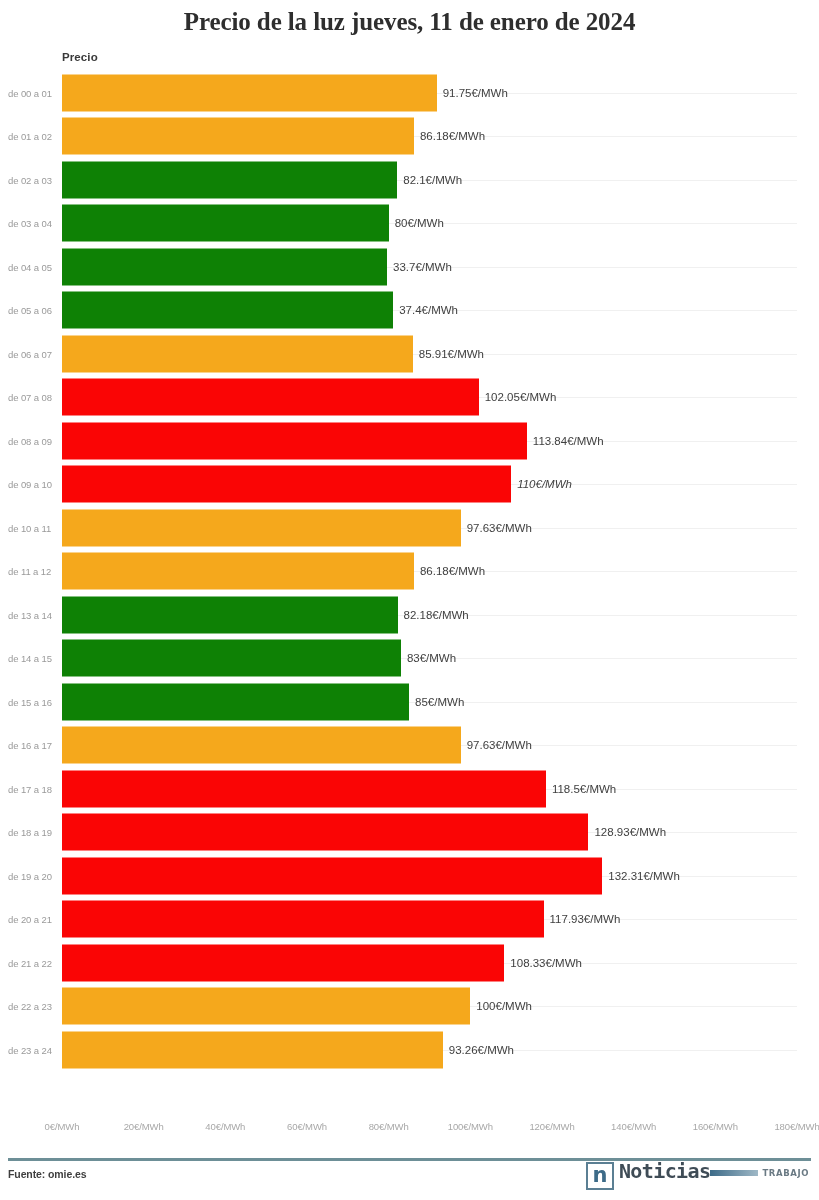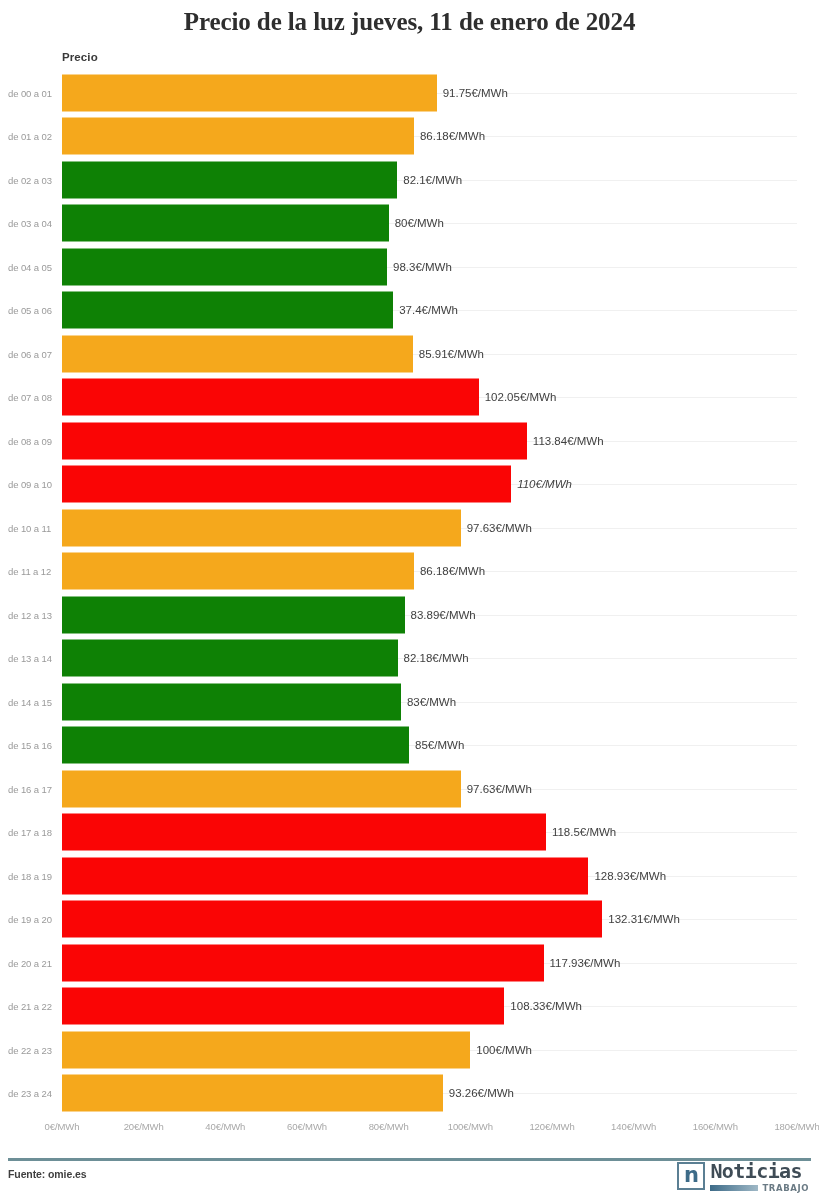--- a/index.html
+++ b/index.html
@@ -170,21 +170,21 @@
     top: 50%;
     transform: translate(-50%, -52%);
     font-family: "DejaVu Sans", sans-serif;
     font-weight: bold;
     font-size: 21px;
     line-height: 1;
     color: #3d6b88;
   }
   .logo-text {
     display: flex;
-    flex-direction: column;
+    flex-direction: row;
     justify-content: flex-start;
   }
   .logo-word {
     font-family: "DejaVu Sans Mono", monospace;
     font-weight: bold;
     font-size: 20px;
     line-height: 19px;
     color: #3f4c56;
     letter-spacing: -0.6px;
   }
@@ -238,21 +238,21 @@
         <div class="row">
           <div class="gridline"></div>
           <div class="row-label">de 03 a 04</div>
           <div class="bar" style="width: 326.667px; background: rgb(14, 129, 5);"></div>
           <div class="bar-value" style="left: 388.667px;">80€/MWh</div>
         </div>
         <div class="row">
           <div class="gridline"></div>
           <div class="row-label">de 04 a 05</div>
           <div class="bar" style="width: 325.033px; background: rgb(14, 129, 5);"></div>
-          <div class="bar-value" style="left: 387.033px;">98.3€/MWh</div>
+          <div class="bar-value" style="left: 387.033px;">33.7€/MWh</div>
         </div>
         <div class="row">
           <div class="gridline"></div>
           <div class="row-label">de 05 a 06</div>
           <div class="bar" style="width: 331.158px; background: rgb(14, 129, 5);"></div>
           <div class="bar-value" style="left: 393.158px;">37.4€/MWh</div>
         </div>
         <div class="row">
           <div class="gridline"></div>
           <div class="row-label">de 06 a 07</div>
@@ -281,26 +281,20 @@
           <div class="gridline"></div>
           <div class="row-label">de 10 a 11</div>
           <div class="bar" style="width: 398.656px; background: rgb(245, 168, 28);"></div>
           <div class="bar-value" style="left: 460.656px;">97.63€/MWh</div>
         </div>
         <div class="row">
           <div class="gridline"></div>
           <div class="row-label">de 11 a 12</div>
           <div class="bar" style="width: 351.902px; background: rgb(245, 168, 28);"></div>
           <div class="bar-value" style="left: 413.902px;">86.18€/MWh</div>
-        </div>
-        <div class="row">
-          <div class="gridline"></div>
-          <div class="row-label">de 12 a 13</div>
-          <div class="bar" style="width: 342.551px; background: rgb(14, 129, 5);"></div>
-          <div class="bar-value" style="left: 404.551px;">83.89€/MWh</div>
         </div>
         <div class="row">
           <div class="gridline"></div>
           <div class="row-label">de 13 a 14</div>
           <div class="bar" style="width: 335.568px; background: rgb(14, 129, 5);"></div>
           <div class="bar-value" style="left: 397.568px;">82.18€/MWh</div>
         </div>
         <div class="row">
           <div class="gridline"></div>
           <div class="row-label">de 14 a 15</div>

